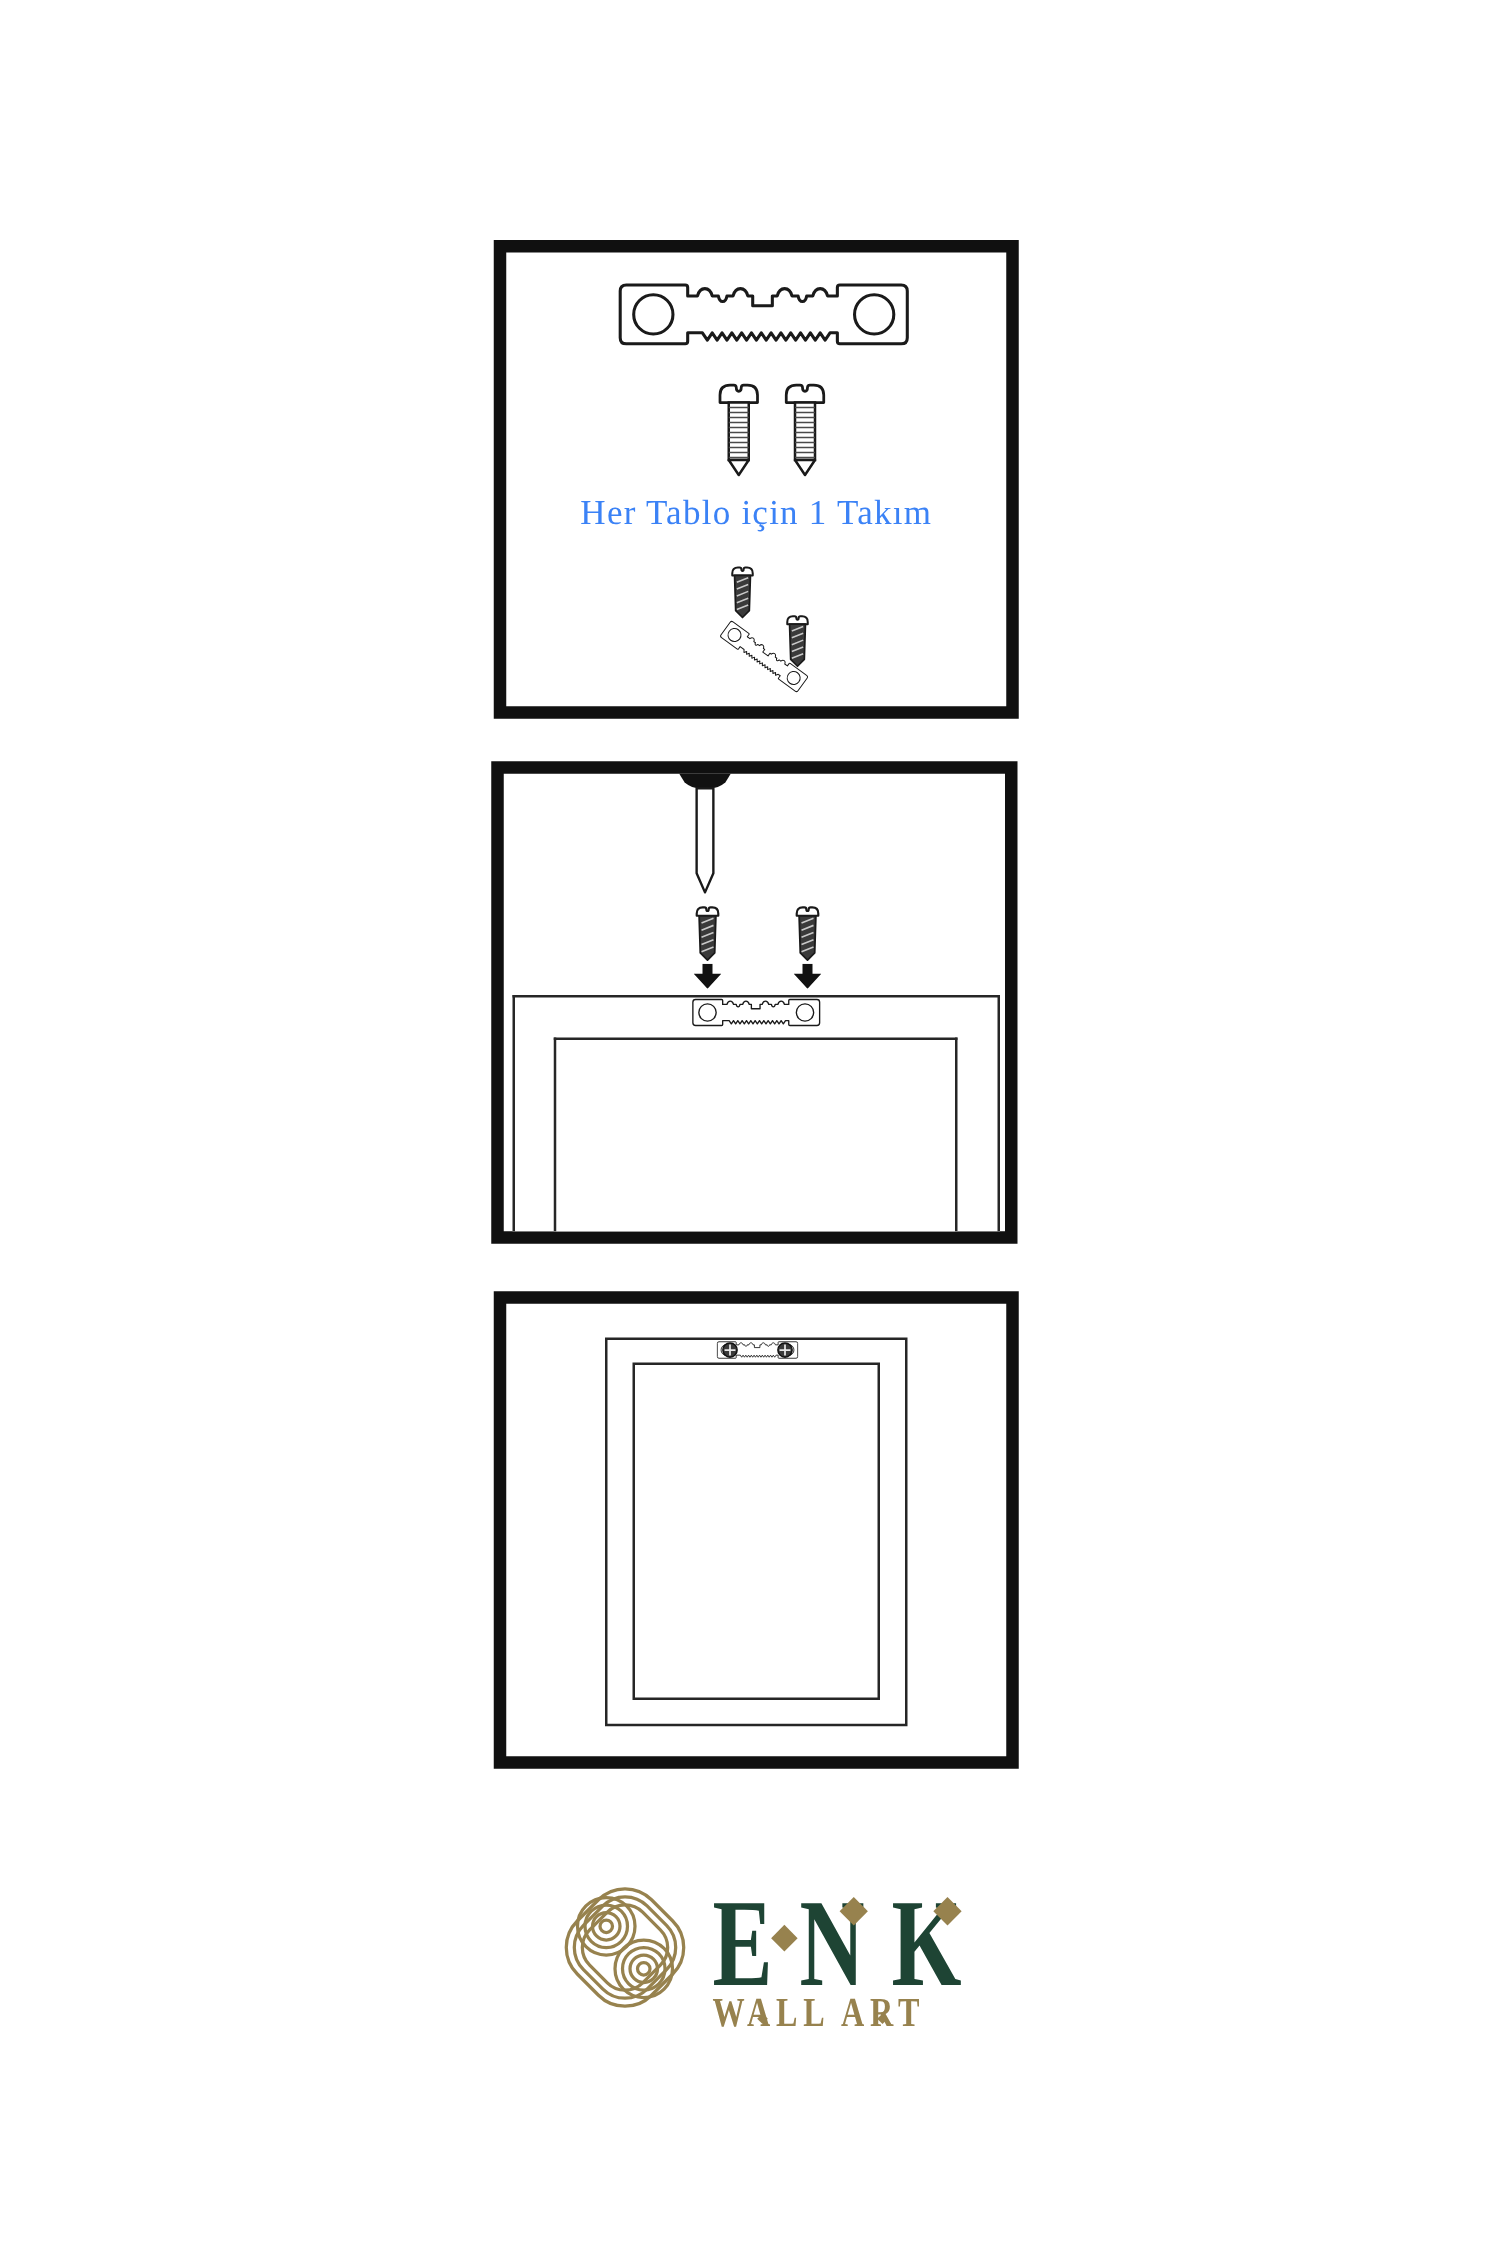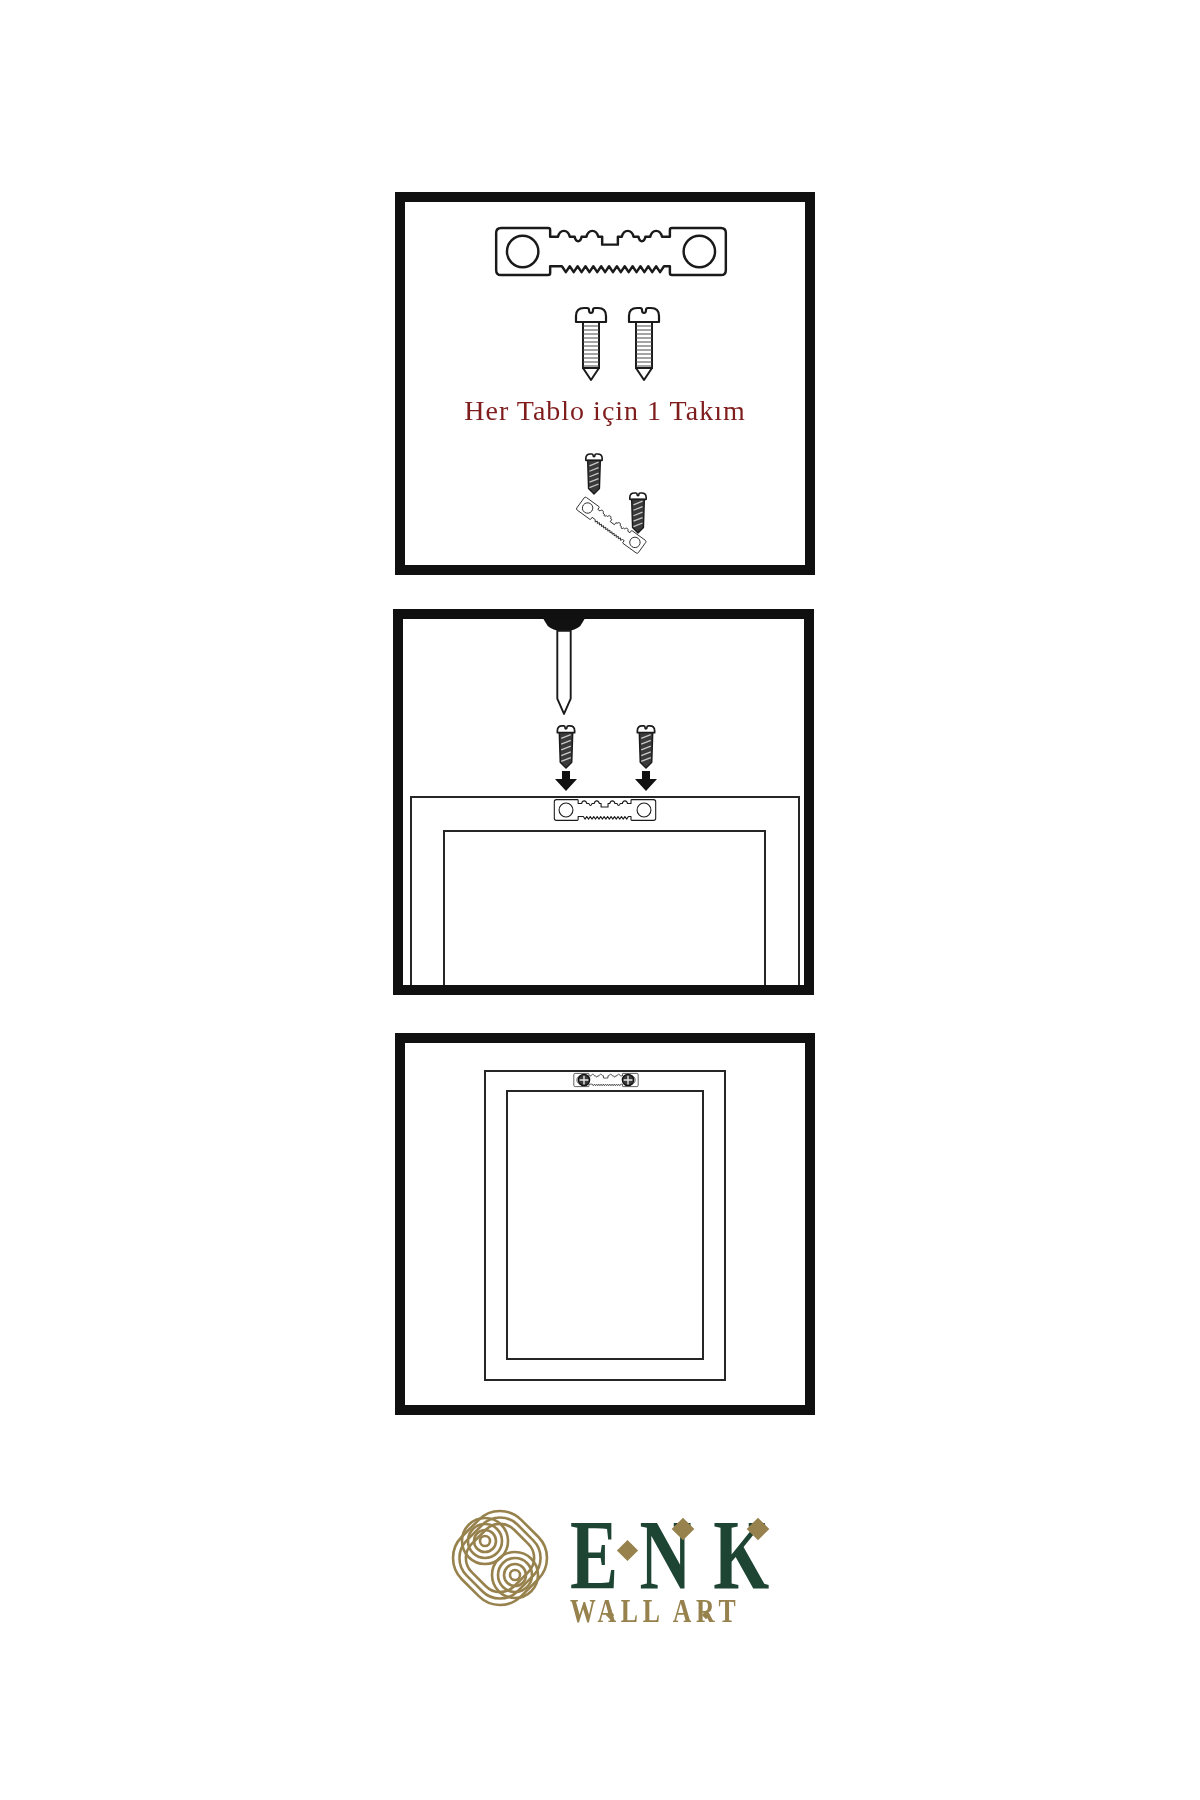--- a/index.html
+++ b/index.html
@@ -6,21 +6,21 @@
   .page{position:relative;width:1200px;height:1800px;background:#ffffff;overflow:hidden;
         font-family:"Liberation Sans",sans-serif;}
   .panel{position:absolute;border:10px solid #101010;background:#ffffff;
          box-sizing:border-box;overflow:hidden;}
   #panel1{left:395px;top:192px;width:420px;height:383px;}
   #panel2{left:393px;top:609px;width:421px;height:386px;}
   #panel3{left:395px;top:1033px;width:420px;height:382px;}
   .abs{position:absolute;}
   .caption{position:absolute;left:0;right:0;top:193px;text-align:center;
            font-family:"Liberation Serif",serif;font-size:28px;letter-spacing:1px;
-           color:#7f1d1d;}
+           color:#3b82f6;}
   .frame{position:absolute;border:2px solid #262626;background:#ffffff;box-sizing:border-box;}
   .frame.open-bottom{border-bottom:none;}
   .diamond{position:absolute;background:#97824e;transform:rotate(45deg);}
   .enk{position:absolute;left:570px;top:1505px;font-family:"Liberation Serif",serif;
        font-weight:700;font-size:100px;line-height:100px;letter-spacing:30px;
        color:#1e4434;transform:scaleX(.72);transform-origin:0 0;white-space:nowrap;}
   .wallart{position:absolute;left:570px;top:1595px;font-family:"Liberation Serif",serif;
        font-weight:700;font-size:33px;line-height:33px;letter-spacing:6px;
        color:#97824e;transform:scaleX(.78);transform-origin:0 0;white-space:nowrap;}
   svg{display:block;}

